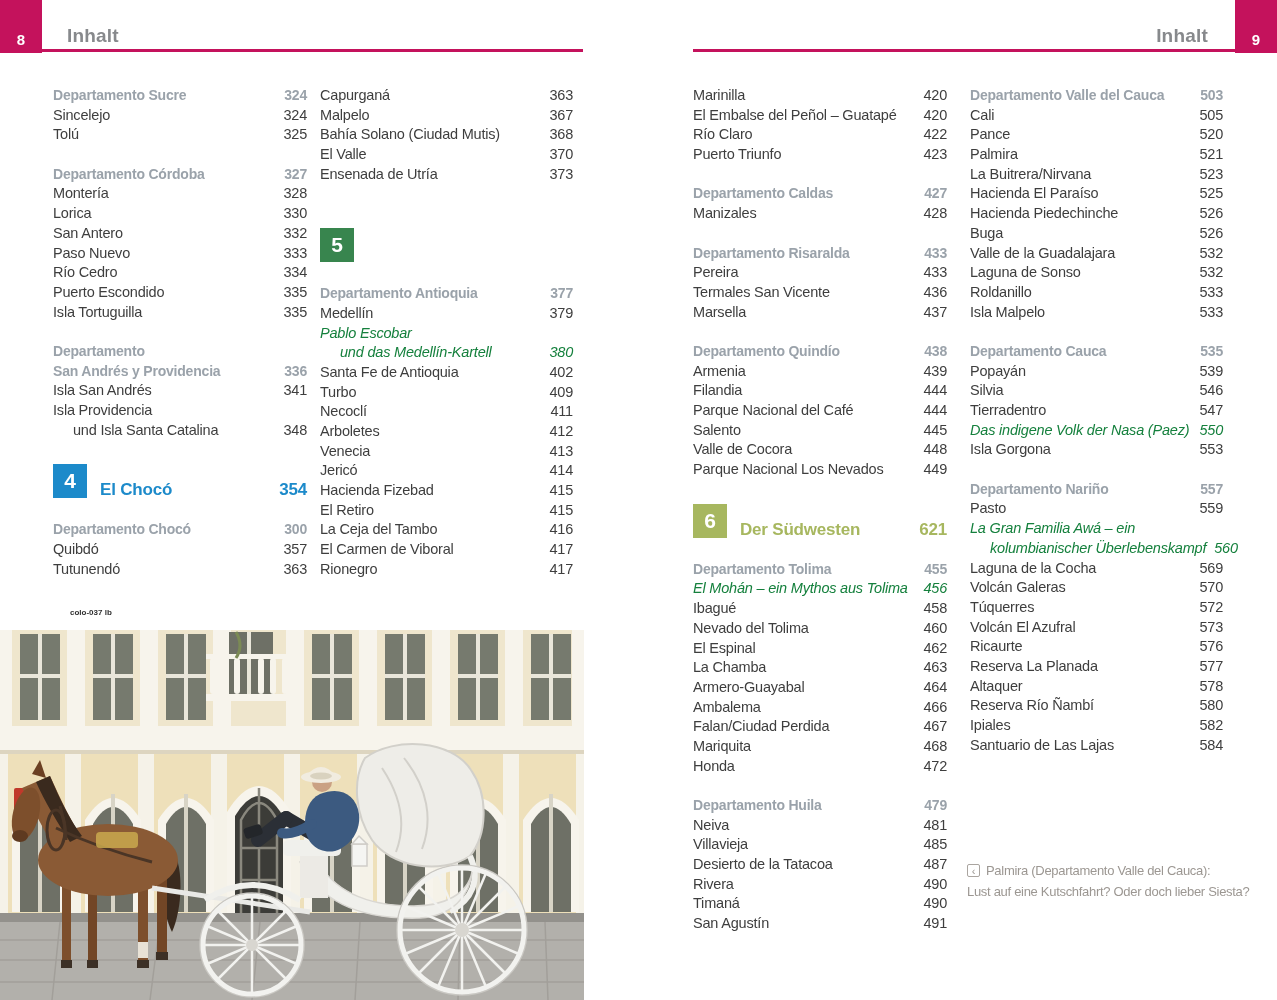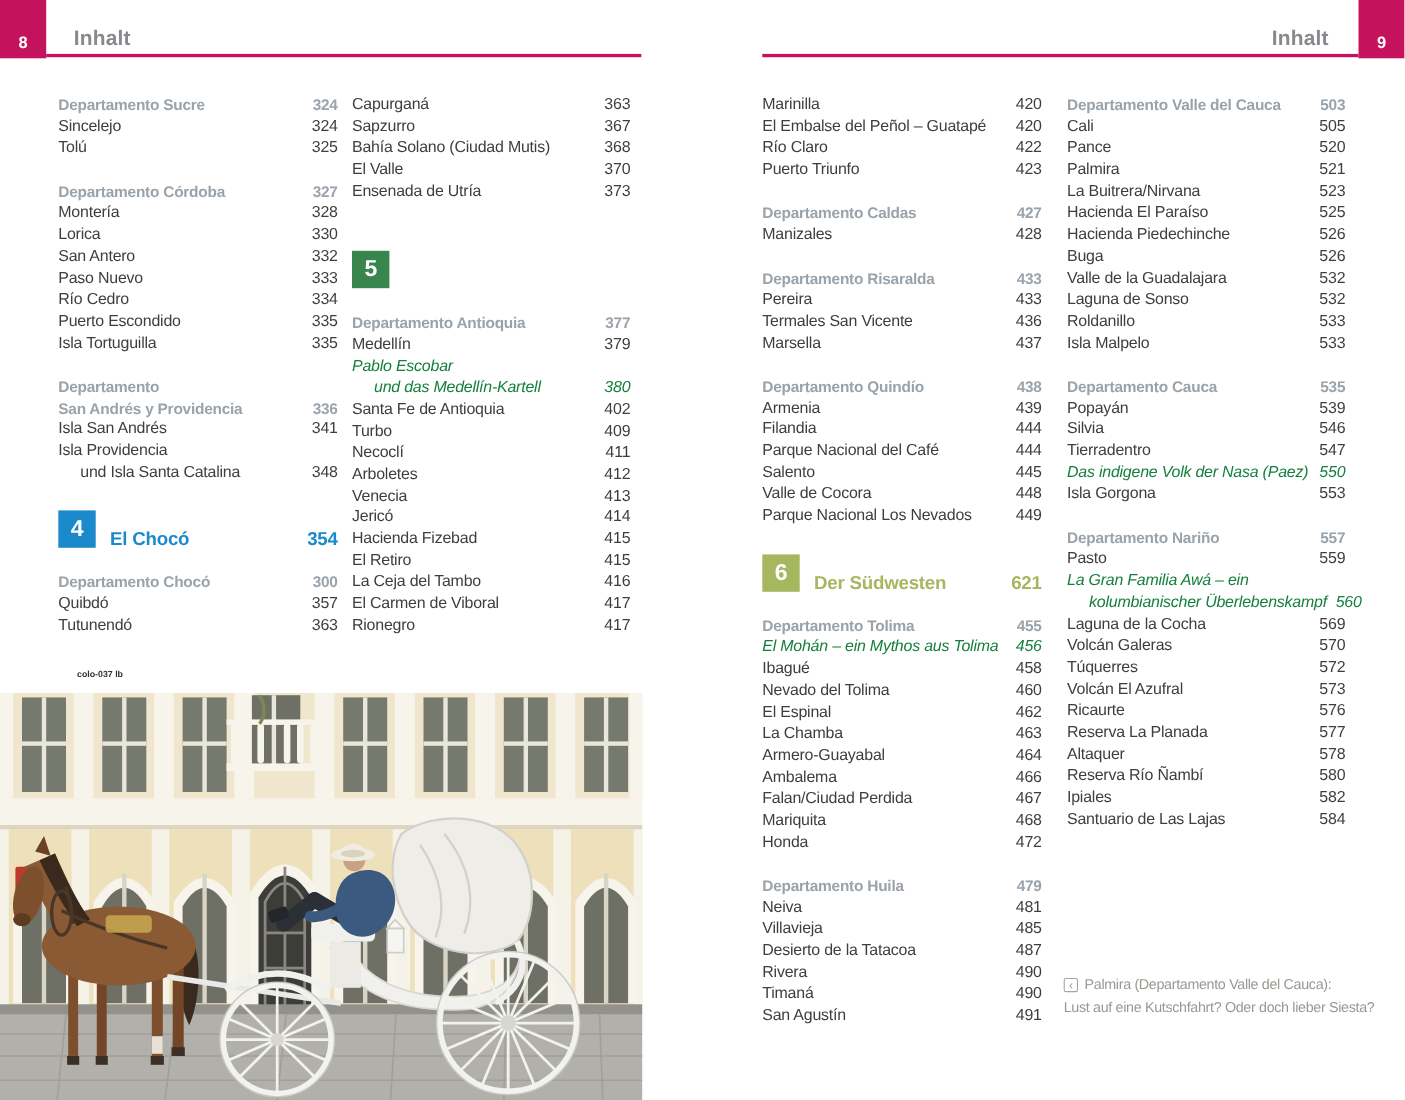--- a/index.html
+++ b/index.html
@@ -49,21 +49,21 @@
   .ch-body{flex:1;font-weight:bold;font-size:17px;letter-spacing:-0.2px;}
   .ch-line{display:flex;justify-content:space-between;height:20px;line-height:20px;white-space:nowrap;}
 
   
   .photo-label{position:absolute;left:70px;top:608px;font-size:8px;font-weight:bold;color:#2f2f2f;letter-spacing:0;}
   .photo{position:absolute;left:0;top:630px;width:584px;height:370px;}
   .photo svg{display:block;}
 
   
   .caption{
-    position:absolute;left:967px;top:884px;width:300px;
+    position:absolute;left:967px;top:860px;width:300px;
     font-size:13px;line-height:21px;color:#9c9792;letter-spacing:-0.3px;white-space:nowrap;
   }
   .cap-icon{
     display:inline-block;width:13px;height:13px;border:1px solid #aaa5a0;border-radius:2px;
     font-size:11px;line-height:12px;text-align:center;vertical-align:0px;margin-right:6px;color:#9c9792;
     box-sizing:border-box;
   }
 </style>
 </head>
 <body>
@@ -206,21 +206,21 @@
     </div>
   <div class="col col2">
       <div class="block">
         <div class="row">
           <span class="lbl">Capurganá</span>
           <span class="pg">363</span>
         </div>
       </div>
       <div class="block">
         <div class="row">
-          <span class="lbl">Sapzurro</span>
+          <span class="lbl">Malpelo</span>
           <span class="pg">367</span>
         </div>
       </div>
       <div class="block">
         <div class="row">
           <span class="lbl">Bahía Solano (Ciudad Mutis)</span>
           <span class="pg">368</span>
         </div>
       </div>
       <div class="block">

